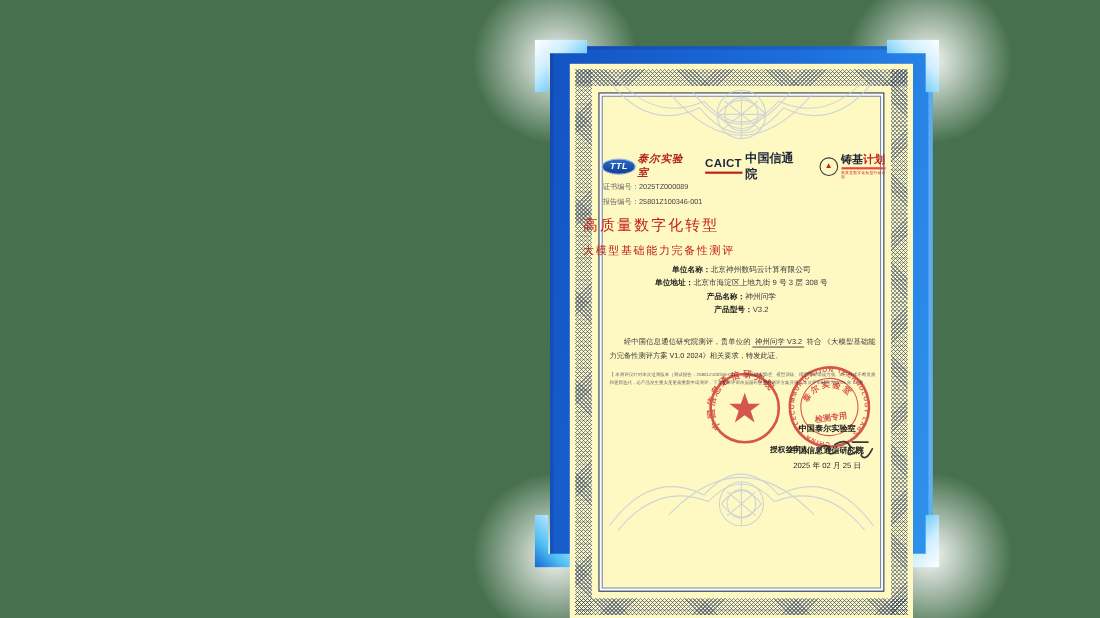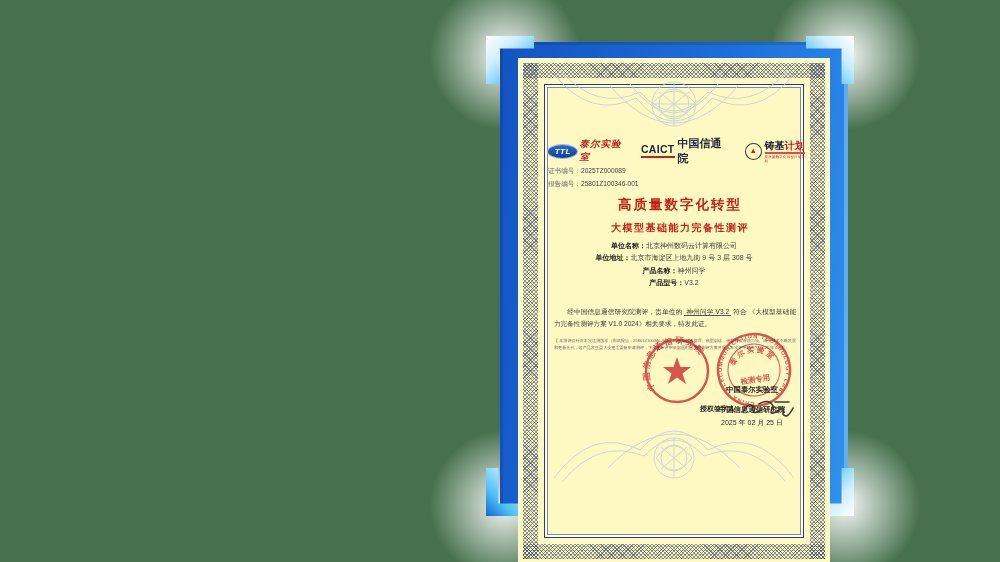--- a/index.html
+++ b/index.html
@@ -46,21 +46,21 @@
   #caict-name{font-size:11px;font-weight:bold;color:#20293e;}
   #zhuji-logo{margin-left:14px;display:flex;align-items:center;gap:3px;}
   #zhuji-circle{width:15px;height:15px;border:1.4px solid #3a3a3a;border-radius:50%;
                 display:flex;align-items:center;justify-content:center;color:#c22218;font-size:7.5px;line-height:1;}
   #zhuji-text{display:flex;flex-direction:column;align-items:flex-start;}
   #zhuji-words{font-size:10px;font-weight:900;border-bottom:2px solid #ef4444;padding-bottom:1px;line-height:1.1;}
   #zhuji-black{color:#1c2430;} #zhuji-red{color:#c22218;}
   #zhuji-tagline{font-size:3.4px;color:#c22218;letter-spacing:.3px;margin-top:1px;}
   #numbers{left:30px;top:107px;font-size:6.6px;color:#444;line-height:1.95;}
   .numlabel{color:#666;}
-  #title{left:0;right:0;top:138px;text-align:center;color:#c22218;font-weight:700;margin-left:12px;}
+  #title{left:0;right:0;top:138px;color:#c22218;font-weight:400;margin-left:12px;}
   #title .t1{font-size:13.5px;letter-spacing:2px;}
   #title .t2{font-size:10px;letter-spacing:1.5px;margin-top:7px;}
   #fields{left:0;right:0;top:183px;display:flex;flex-direction:column;gap:3.2px;align-items:center;}
   .frow{display:flex;font-size:7px;line-height:1.3;}
   .flabel{font-weight:bold;color:#1d1d1d;}
   .fvalue{color:#3a3a3a;}
   #body-par{left:36px;right:34px;top:248px;font-size:6.6px;color:#333;line-height:1.8;
             text-align:justify;text-indent:2em;}
   .u{border-bottom:.8px solid #555;padding:0 2px;}
   #footnote{left:36px;right:34px;top:280px;font-size:4.1px;color:#6a6a6a;line-height:1.6;text-align:justify;}

